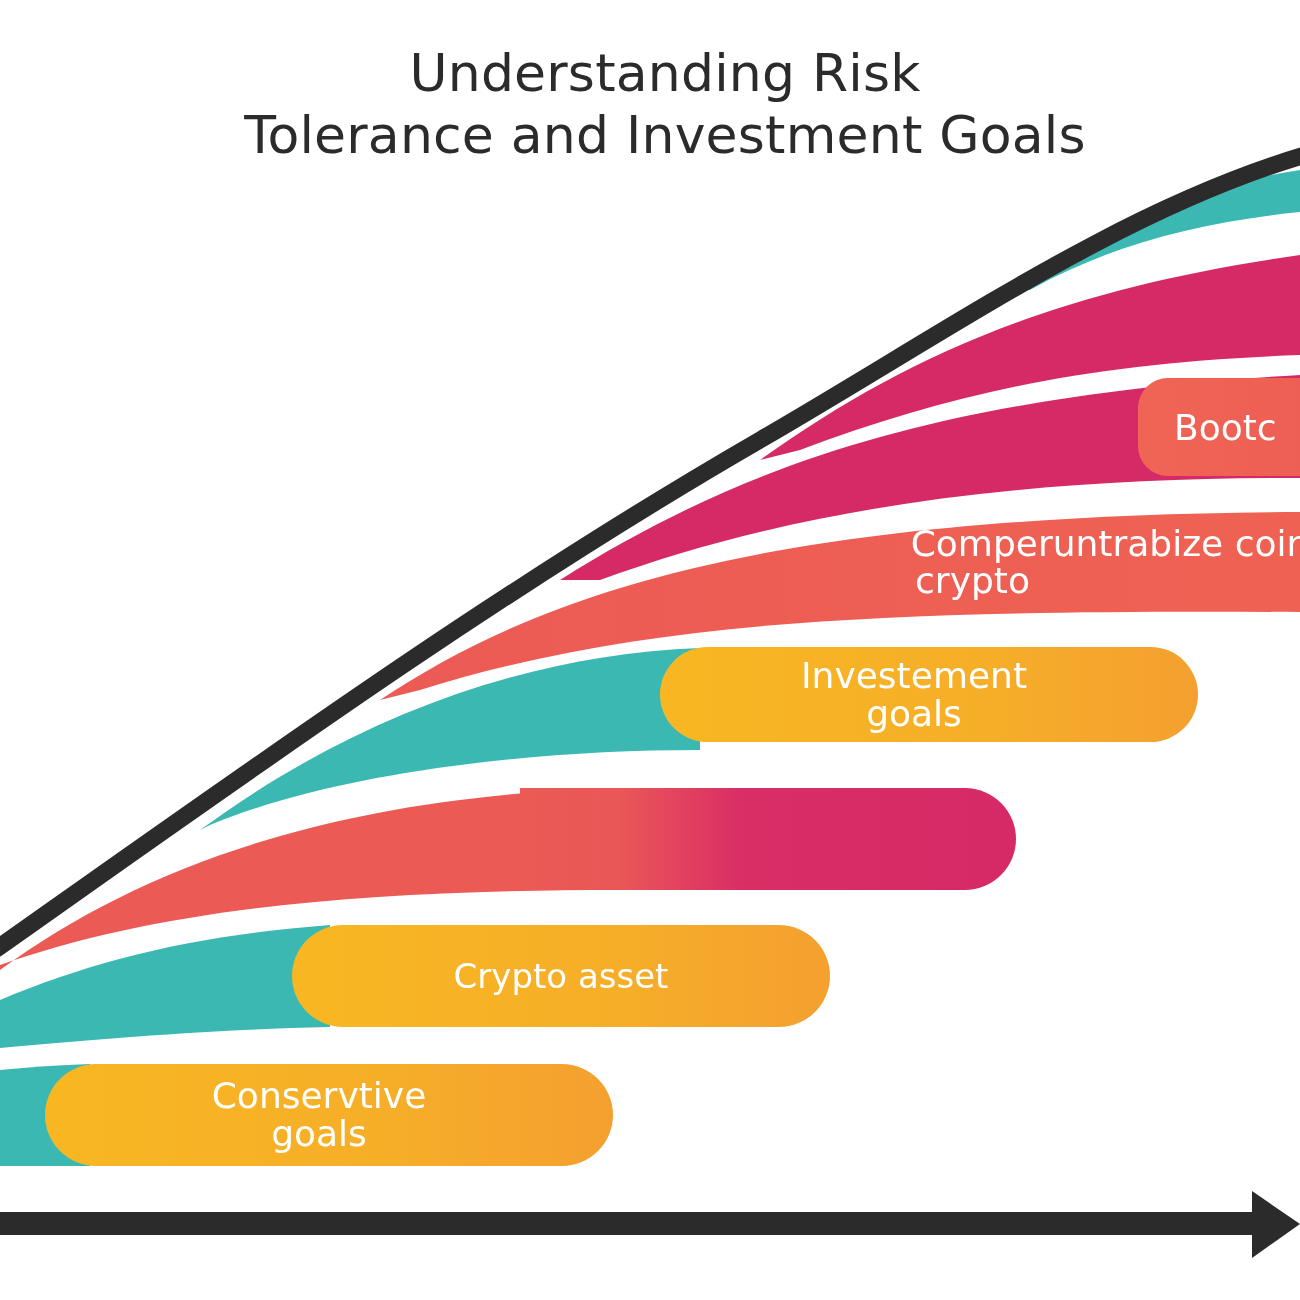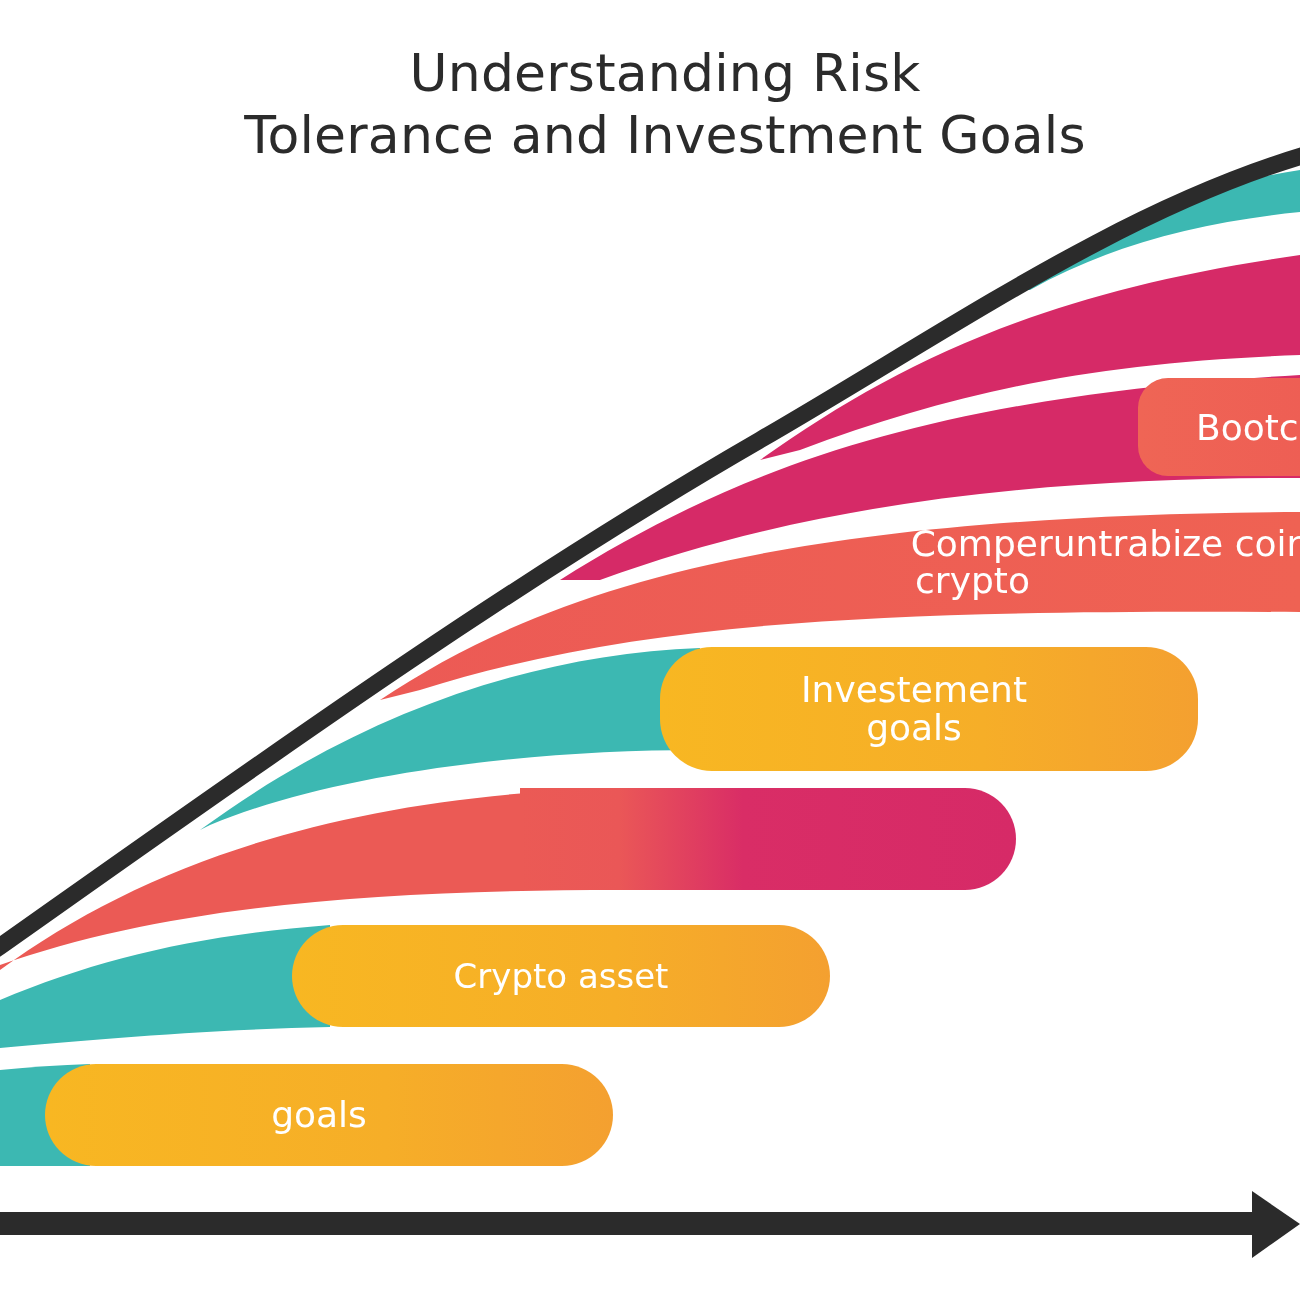--- a/index.html
+++ b/index.html
@@ -56,35 +56,36 @@
 
   <path d="M -5 950 C 250 770, 500 590, 760 440 C 950 330, 1120 210, 1305 155" fill="none" stroke="#2b2b2b" stroke-width="17" stroke-linecap="butt"></path>
 
   <g>
     <rect x="0" y="1212" width="1262" height="23" fill="#2b2b2b"></rect>
     <polygon points="1252,1191 1300,1224 1252,1258" fill="#2b2b2b"></polygon>
   </g>
 </svg>
 
 <div class="pill pill-coral" style="left:1138px; top:378px; width:170px; height:98px; background:linear-gradient(90deg,#ef6555,#ee5e54); align-items:flex-start;">
-  <span class="l1" style="font-size:36px; padding-left:58px;">Bootc</span>
+  <span class="l1" style="font-size:36px; padding-left:36px;">Bootc</span>
 </div>
 
 <div class="band-label" style="left:830px; top:525px; width:560px; font-size:36px; line-height:37px;">
   <span style="display:block">Comperuntrabize coin</span>
   <span style="display:block; margin-left:-275px;">crypto</span>
 </div>
 
-<div class="pill pill-yellow" style="left:660px; top:647px; width:538px; height:124px; font-size:36px; line-height:38px;">
+<div class="pill pill-yellow" style="left:660px; top:647px; width:538px; height:95px; font-size:36px; line-height:38px;">
   <span class="l1" style="margin-left:-30px;">Investement</span>
   <span class="l2" style="margin-left:-30px;">goals</span>
 </div>
 
 <div class="pill pill-mixed" style="left:520px; top:788px; width:496px; height:102px; font-size:36px; line-height:38px; border-radius:0 52px 52px 0; align-items:flex-start;">
 </div>
 
 <div class="pill pill-yellow" style="left:292px; top:925px; width:538px; height:102px; line-height:36px;gap:48px;">
   <span class="l1" style="font-size:34px;">Crypto asset</span>
 </div>
 
 <div class="pill pill-yellow" style="left:45px; top:1064px; width:568px; height:102px; font-size:36px; line-height:38px;">
+  <span class="l1" style="margin-left:-20px;">Conservtive</span>
   <span class="l2" style="margin-left:-20px;">goals</span>
 </div>
 
 </body></html>

